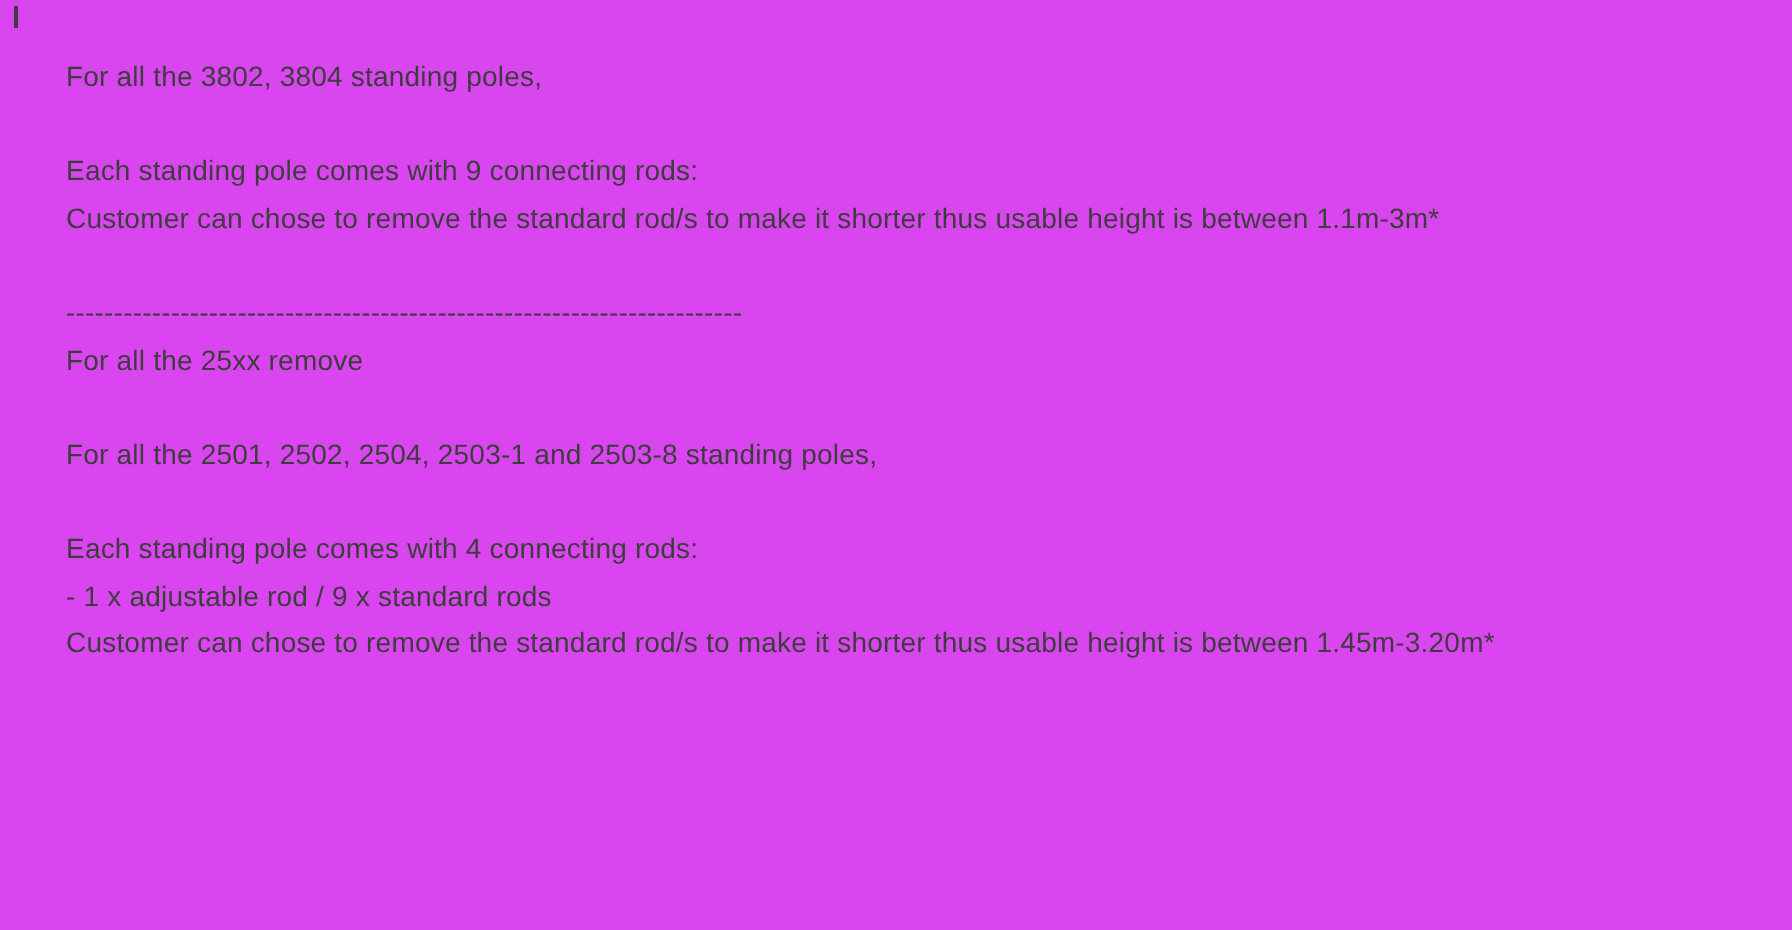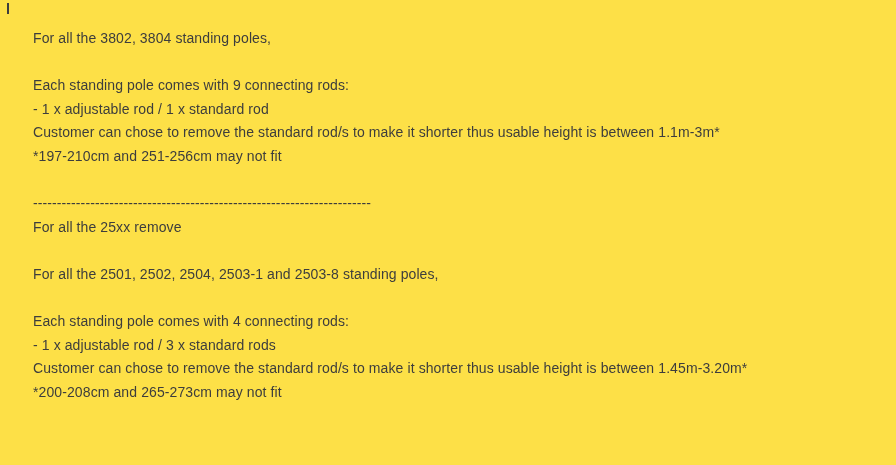--- a/index.html
+++ b/index.html
@@ -33,34 +33,31 @@
     letter-spacing: 0.1px;
   }
   .line {
     white-space: pre;
     min-height: 23.6px;
   }
 </style>
 </head>
 <body>
 
-<div class="canvas" style="background: #fde047;">
+<div class="canvas" style="background: #d946ef;">
   <div class="caret"></div>
   <div class="content" style="color: rgb(61, 61, 61);">
     <div class="line">For all the 3802, 3804 standing poles,</div>
     <div class="line"></div>
     <div class="line">Each standing pole comes with 9 connecting rods:</div>
-    <div class="line">- 1 x adjustable rod / 1 x standard rod</div>
     <div class="line">Customer can chose to remove the standard rod/s to make it shorter thus usable height is between 1.1m-3m*</div>
-    <div class="line">*197-210cm and 251-256cm may not fit</div>
     <div class="line"></div>
     <div class="line">-----------------------------------------------------------------------</div>
     <div class="line">For all the 25xx remove</div>
     <div class="line"></div>
     <div class="line">For all the 2501, 2502, 2504, 2503-1 and 2503-8 standing poles,</div>
     <div class="line"></div>
     <div class="line">Each standing pole comes with 4 connecting rods:</div>
-    <div class="line">- 1 x adjustable rod / 3 x standard rods</div>
+    <div class="line">- 1 x adjustable rod / 9 x standard rods</div>
     <div class="line">Customer can chose to remove the standard rod/s to make it shorter thus usable height is between 1.45m-3.20m*</div>
-    <div class="line">*200-208cm and 265-273cm may not fit</div>
     <div class="line"></div>
   </div>
 </div>
 
 </body></html>

